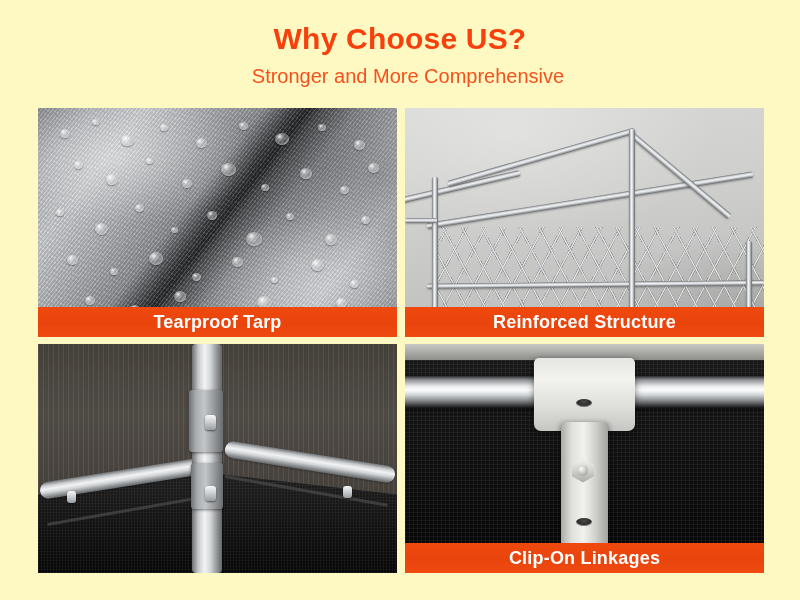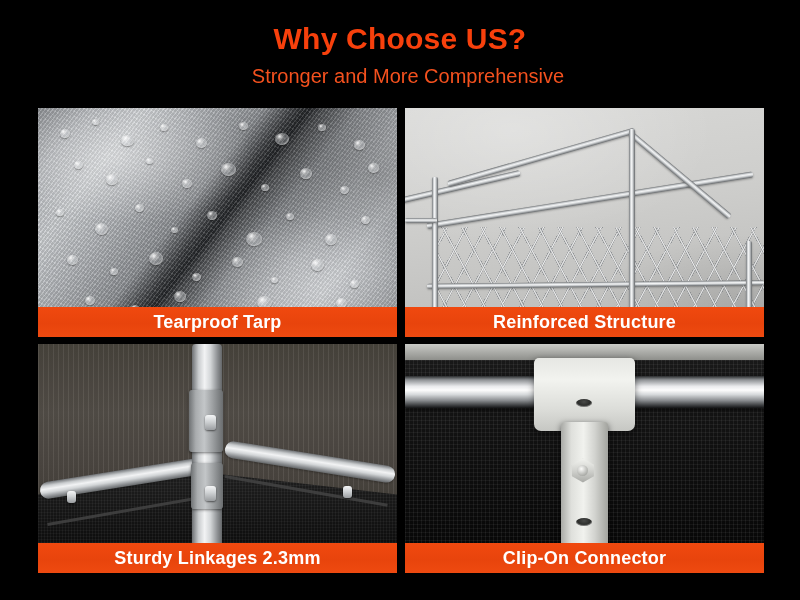--- a/index.html
+++ b/index.html
@@ -11,21 +11,21 @@
     height: 600px;
     background: #ffffff;
     font-family: "Liberation Sans", sans-serif;
     overflow: hidden;
   }
 
   .infographic {
     position: relative;
     width: 800px;
     height: 600px;
-    background: #000000;
+    background: #fef9c3;
     box-sizing: border-box;
   }
 
   
   .header {
     text-align: center;
     padding-top: 22px;
   }
   .title {
     font-size: 30px;
@@ -395,23 +395,20 @@
 
         <div class="joint-sleeve" style="left:42%; top:20%; width:34px; height:62px;"></div>
         <div class="joint-sleeve" style="left:42.5%; top:52%; width:32px; height:46px;"></div>
 
         <div class="bolt" style="left:46.5%; top:31%; width:11px; height:15px;"></div>
         <div class="bolt" style="left:46.5%; top:62%; width:11px; height:15px;"></div>
 
         <div class="bolt" style="left:8%; top:64%;"></div>
         <div class="bolt" style="left:85%; top:62%;"></div>
       </div>
-      <div class="banner">
-        <span class="banner-label">Sturdy Linkages 2.3mm</span>
-      </div>
     </div>
 
     <div class="panel">
       <div class="photo">
         <div class="black-mesh-bg"></div>
 
         <div style="position:absolute; left:0; right:0; top:0; height:7%;
                     background:linear-gradient(180deg,#c9cac6,#8e8f8b);"></div>
 
         <div class="h-pipe" style="top:14%; height:14%;"></div>
@@ -420,18 +417,18 @@
 
         <div class="clip-stem" style="left:43.5%; top:34%; width:13%; height:66%;"></div>
 
         <div class="recess" style="left:47.6%; top:24%;"></div>
 
         <div class="hex-nut" style="left:46.5%; top:50%;"></div>
 
         <div class="recess" style="left:47.6%; top:76%;"></div>
       </div>
       <div class="banner">
-        <span class="banner-label">Clip-On Connector</span>
+        <span class="banner-label">Clip-On Linkages</span>
       </div>
     </div>
 
   </div>
 </div>
 
 </body></html>

